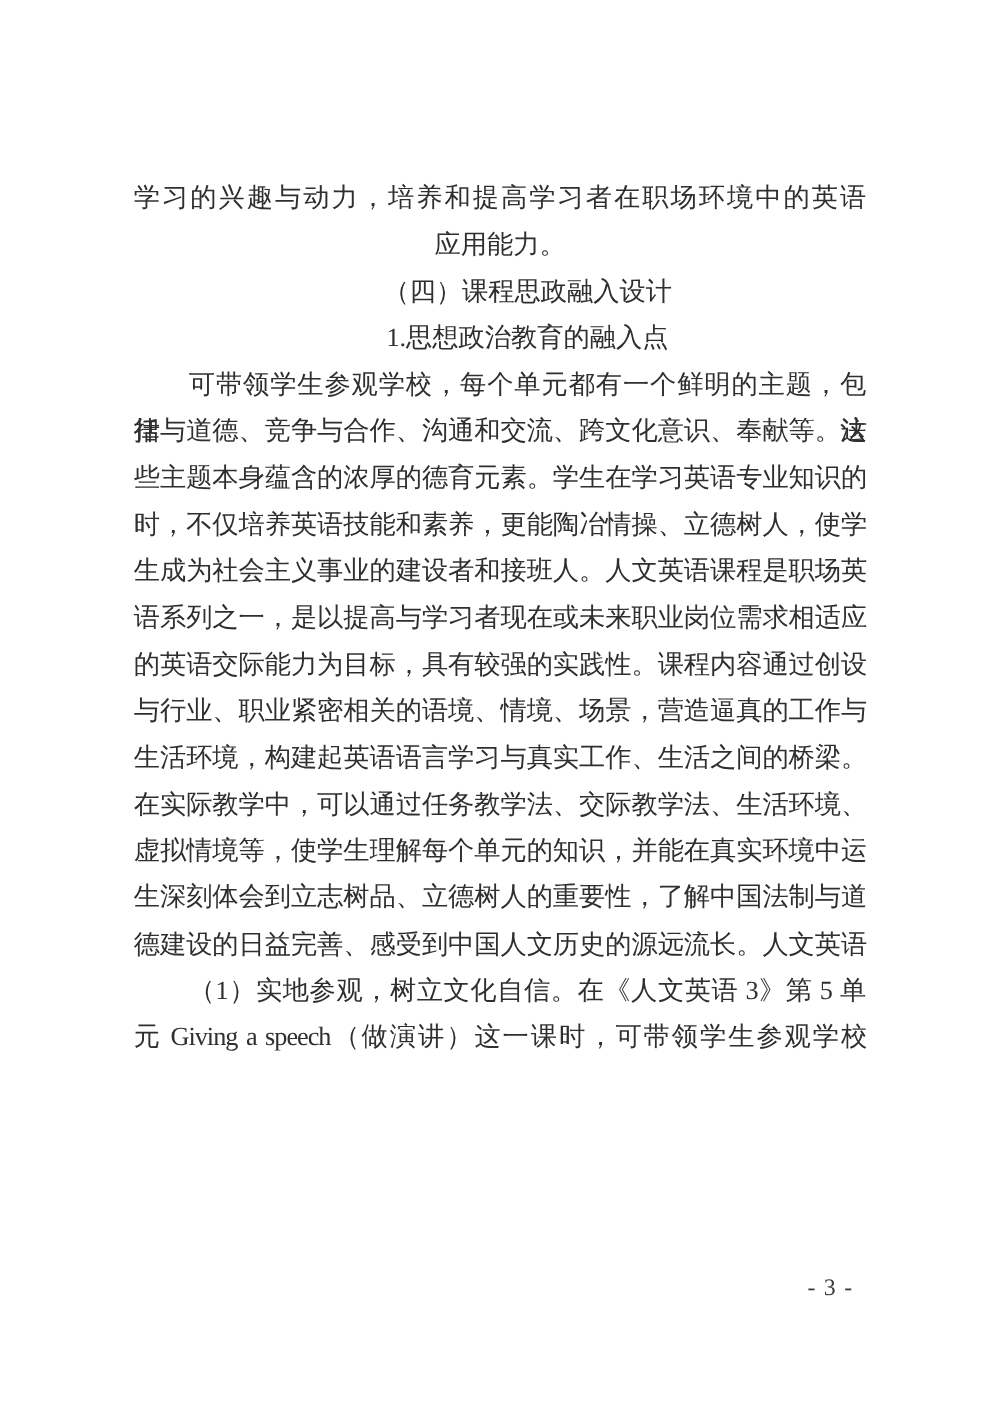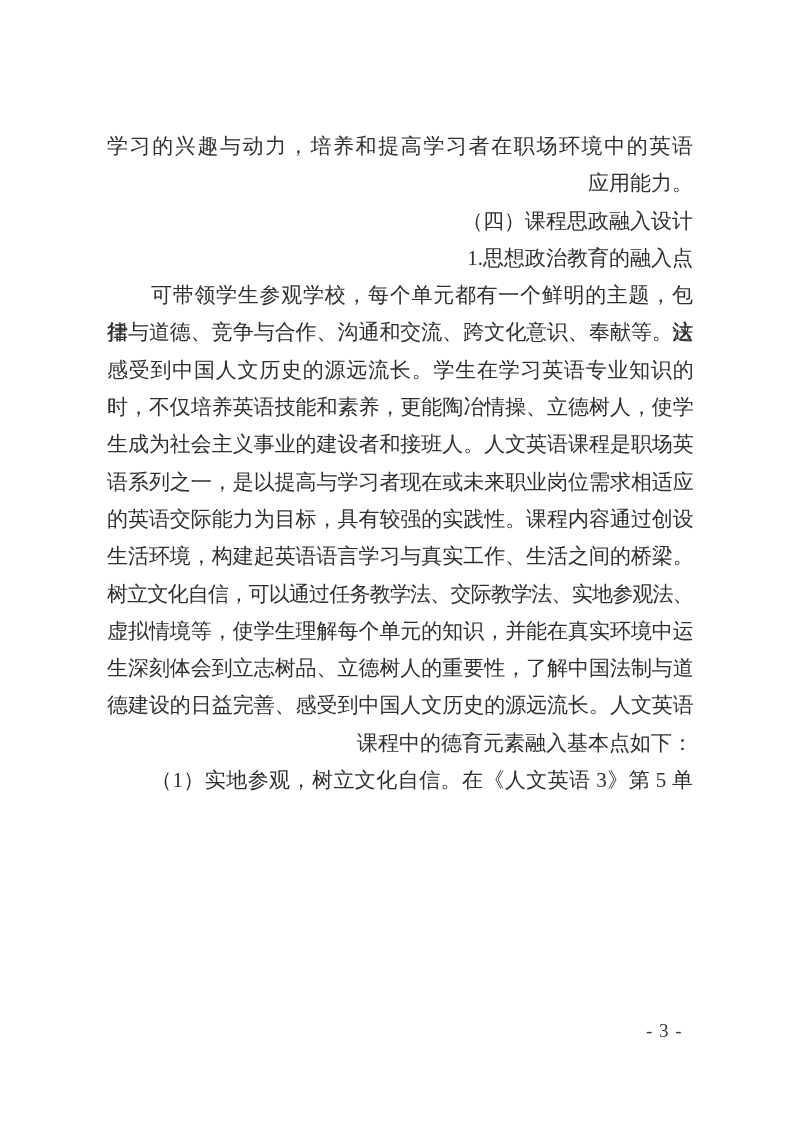--- a/index.html
+++ b/index.html
@@ -11,29 +11,29 @@
     position: relative;
     width: 794px;
     height: 1123px;
     background: #ffffff;
     overflow: hidden;
     font-family: "Liberation Serif", "DejaVu Serif", serif;
   }
   .content {
     position: absolute;
     left: 107px;
-    top: 128px;
+    top: 140px;
     width: 586px;
     color: #2f2f2f;
   }
   .line {
     font-size: 21px;
     height: 37.3px;
     line-height: 37.3px;
-    text-align: right;
+    text-align: center;
     font-weight: 400;
   }
   
   .just {
     text-align: justify;
     text-align-last: justify;
   }
   
   .ind {
     text-indent: 44px;
@@ -57,27 +57,28 @@
 <body>
 
 <div class="page">
   <div class="content">
     <div class="line just">学习的兴趣与动力，培养和提高学习者在职场环境中的英语</div>
     <div class="line">应用能力。</div>
     <div class="line ind">（四）课程思政融入设计</div>
     <div class="line ind">1.思想政治教育的融入点</div>
     <div class="line ind just">可带领学生参观学校，每个单元都有一个鲜明的主题，包括法</div>
     <div class="line just tight">律与道德、竞争与合作、沟通和交流、跨文化意识、奉献等。这</div>
-    <div class="line just tight">感受到中国人文历史的源远流长。学生在学习英语专业知识的</div>
+    <div class="line just tight">些主题本身蕴含的浓厚的德育元素。学生在学习英语专业知识的</div>
     <div class="line just tight">时，不仅培养英语技能和素养，更能陶冶情操、立德树人，使学</div>
     <div class="line just tight">生成为社会主义事业的建设者和接班人。人文英语课程是职场英</div>
     <div class="line just tight">语系列之一，是以提高与学习者现在或未来职业岗位需求相适应</div>
     <div class="line just tight">的英语交际能力为目标，具有较强的实践性。课程内容通过创设</div>
+    <div class="line just tight">与行业、职业紧密相关的语境、情境、场景，营造逼真的工作与</div>
     <div class="line just tight">生活环境，构建起英语语言学习与真实工作、生活之间的桥梁。</div>
-    <div class="line just tight">树立文化自信，可以通过任务教学法、交际教学法、实地参观法、</div>
+    <div class="line just tight">在实际教学中，可以通过任务教学法、交际教学法、生活环境、</div>
     <div class="line just tight">虚拟情境等，使学生理解每个单元的知识，并能在真实环境中运</div>
     <div class="line just tight">生深刻体会到立志树品、立德树人的重要性，了解中国法制与道</div>
     <div class="line just tight">德建设的日益完善、感受到中国人文历史的源远流长。人文英语</div>
-    <div class="line">课程中的德育元素融入基本点如下：</div>
     <div class="line ind just">（1）实地参观，树立文化自信。在《人文英语 3》第 5 单</div>
+    <div class="line just tight">元 Giving a speech（做演讲）这一课时，可带领学生参观学校</div>
   </div>
   <div class="page-number">- 3 -</div>
 </div>
 
 </body></html>

